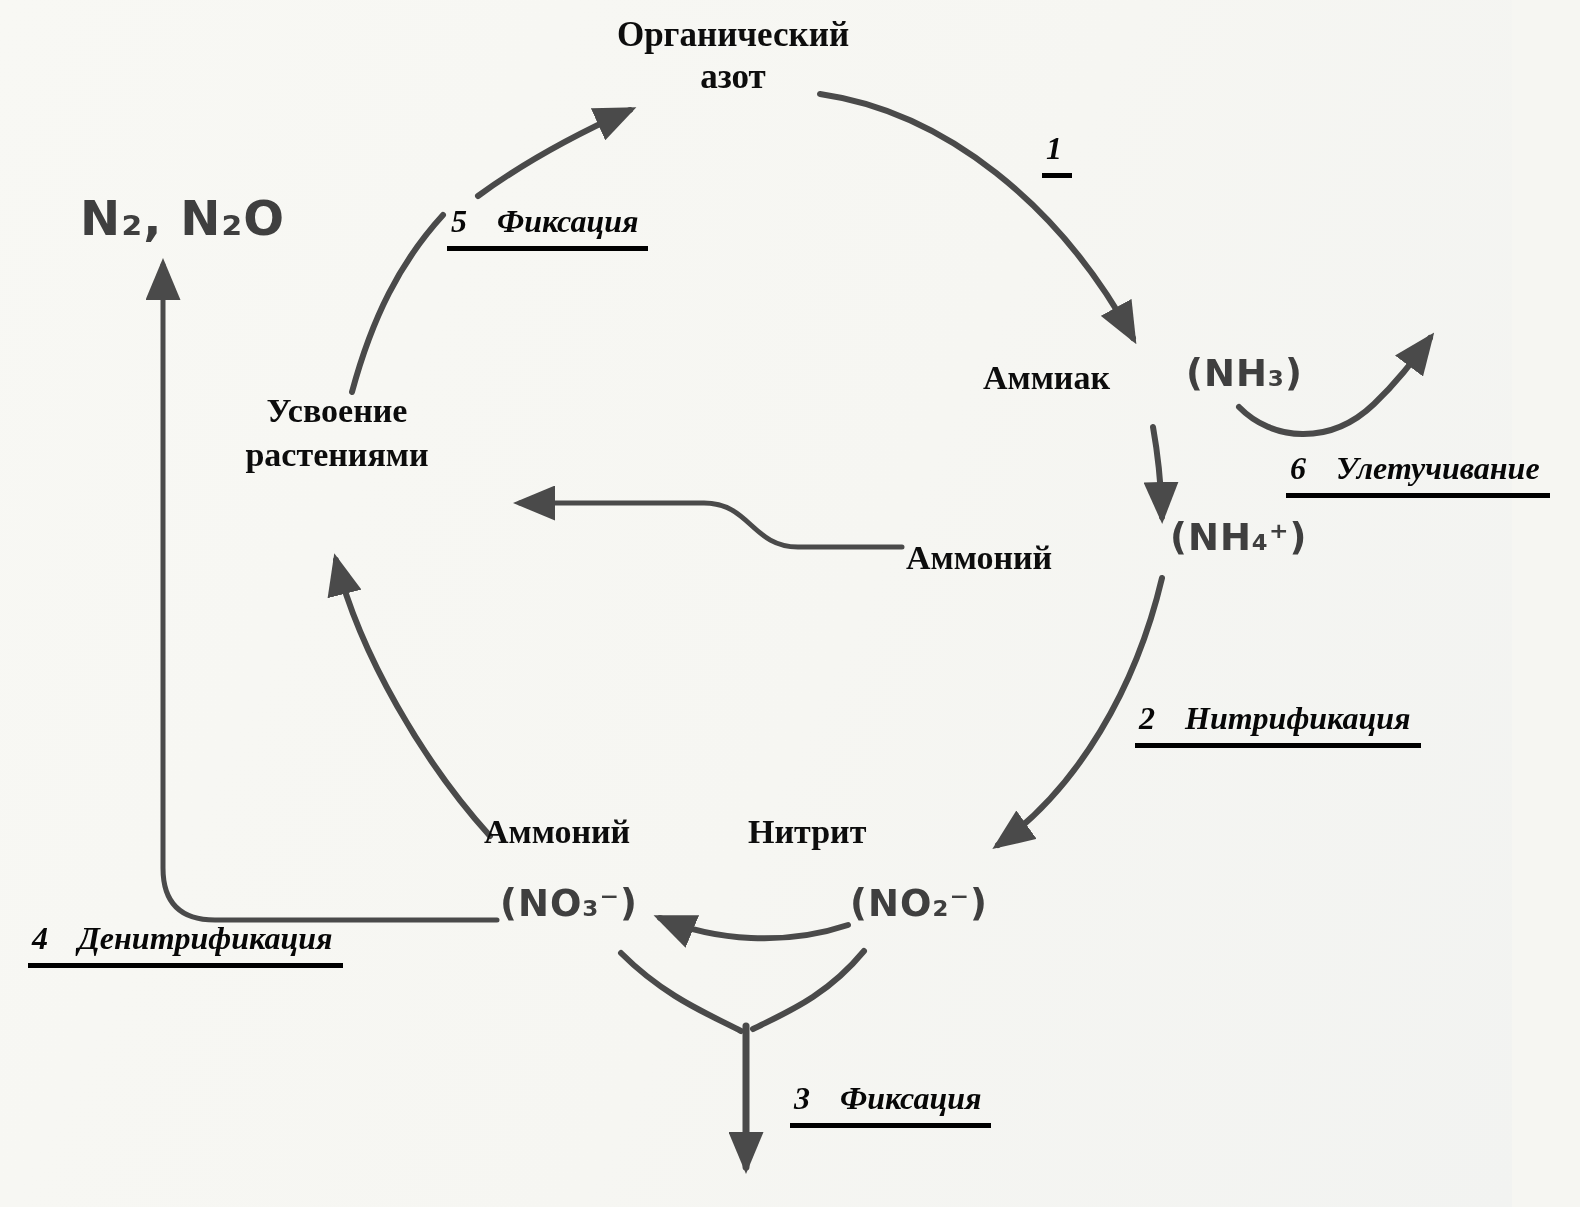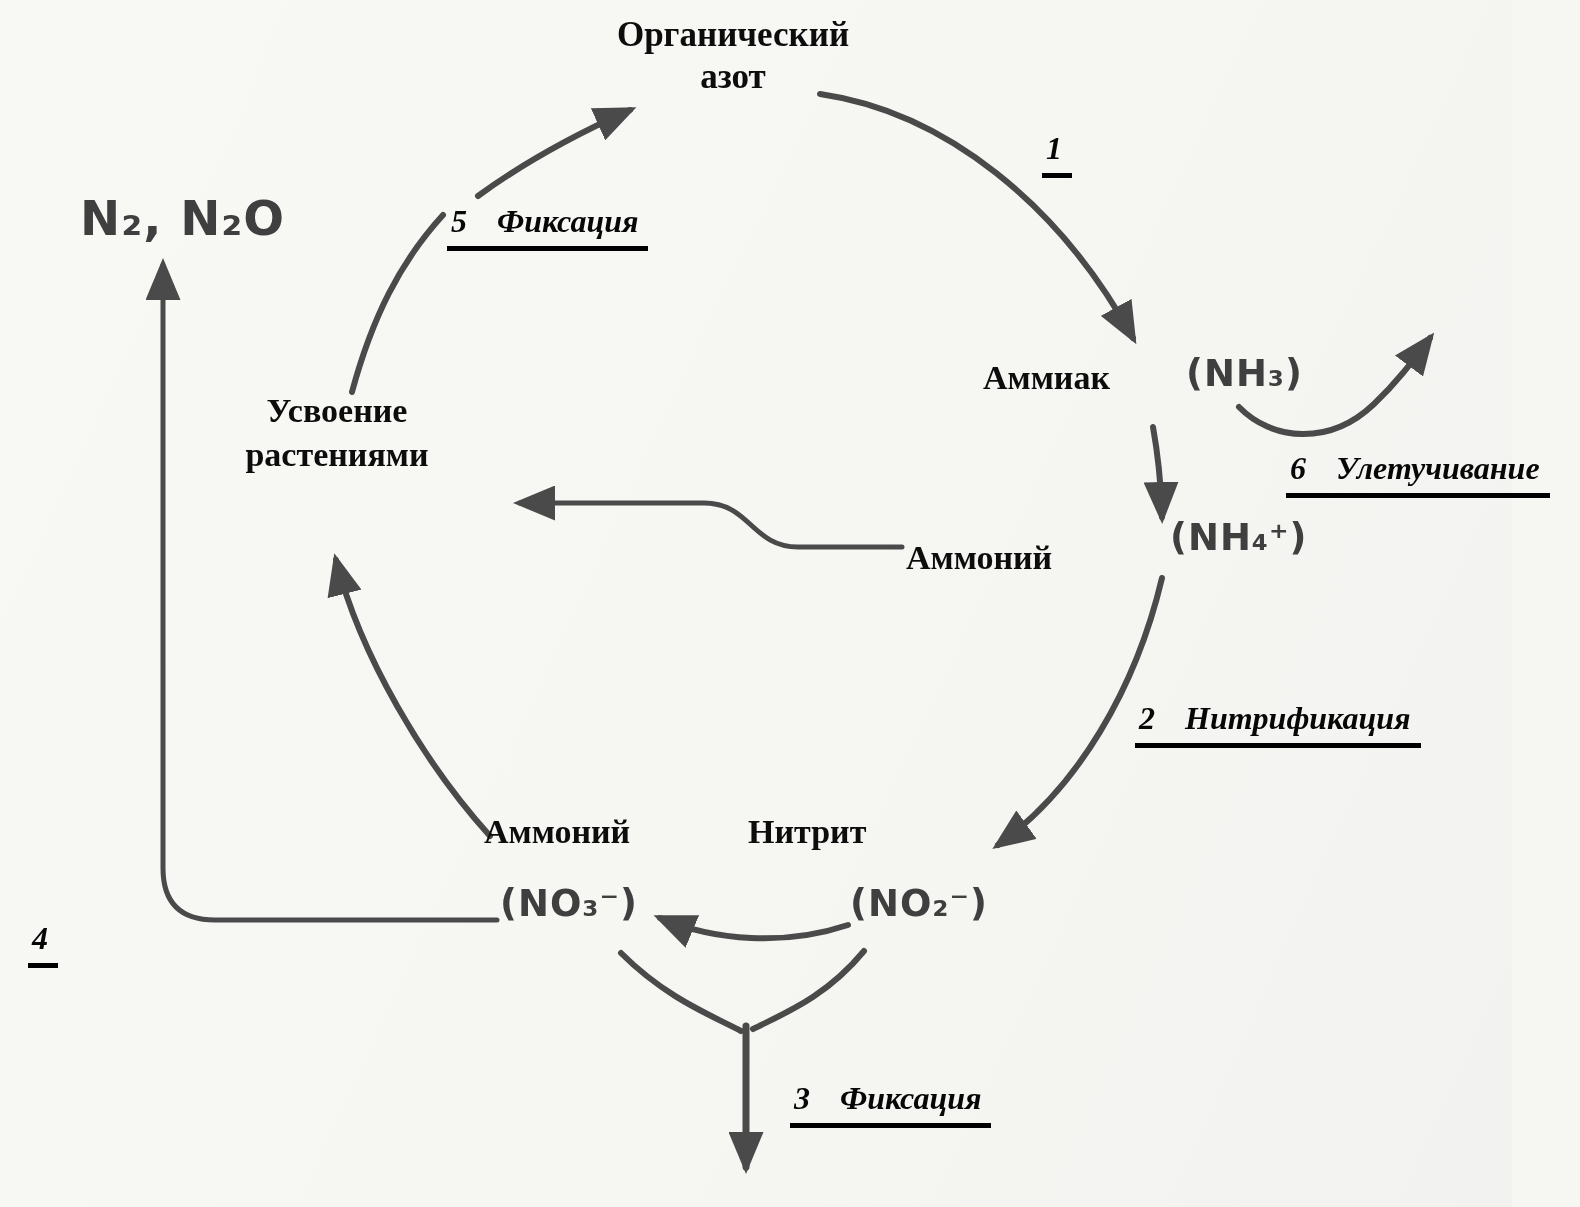--- a/index.html
+++ b/index.html
@@ -105,20 +105,21 @@
     <span>Улетучивание</span>
   </div>
 
   <div class="process" style="left:1135px;top:700px;">
     <span>2</span>
     <span>Нитрификация</span>
   </div>
 
   <div class="process" style="left:28px;top:920px;">
     <span>4</span>
+    <span>Денитрификация</span>
   </div>
 
   <div class="process" style="left:790px;top:1080px;">
     <span>3</span>
     <span>Фиксация</span>
   </div>
 
 </div>
 
 </body></html>

